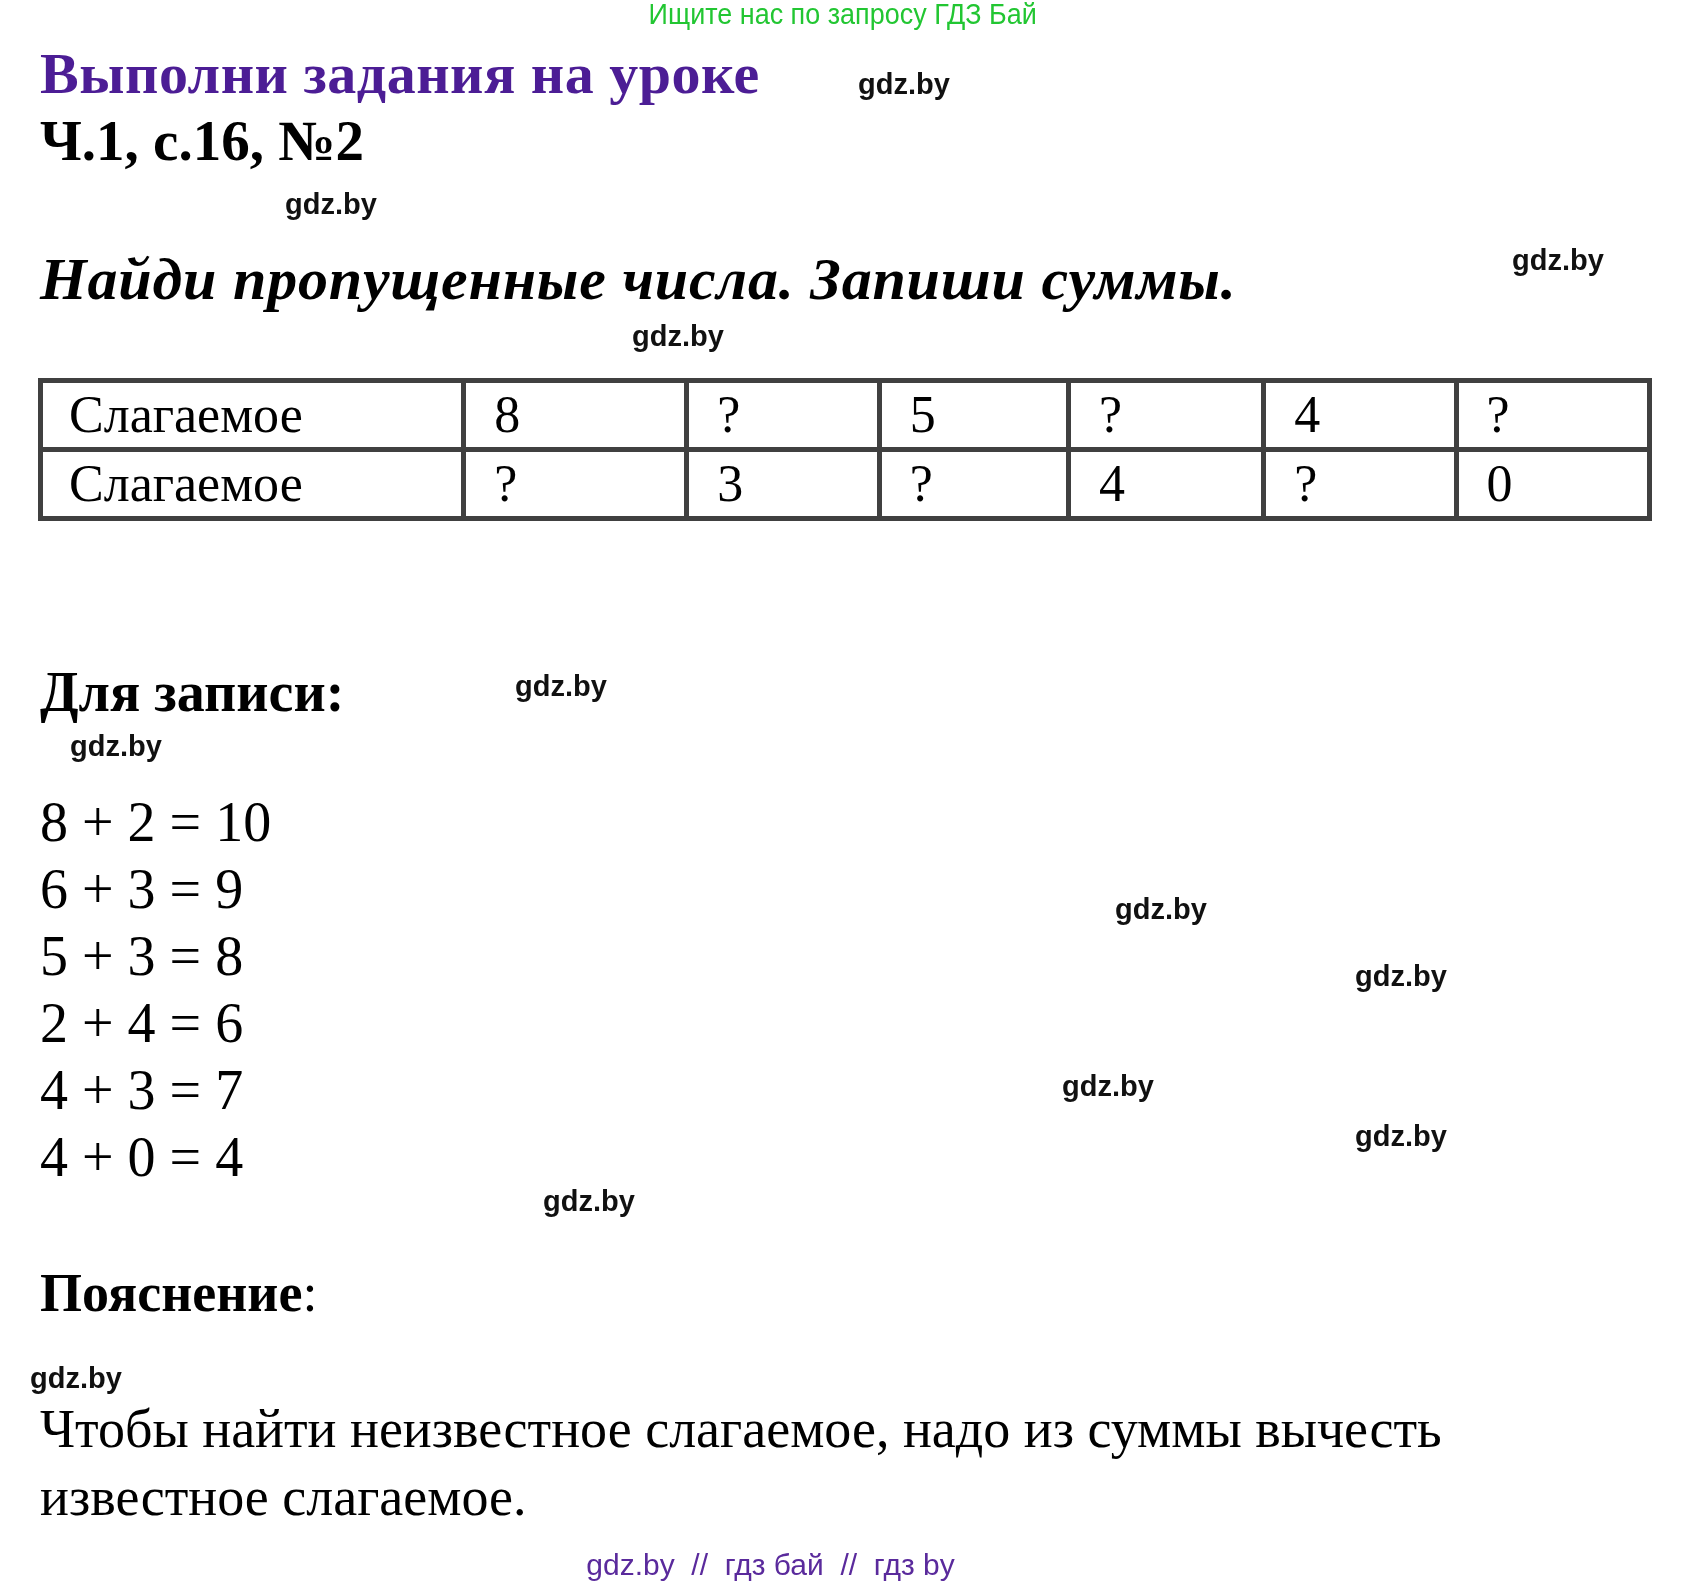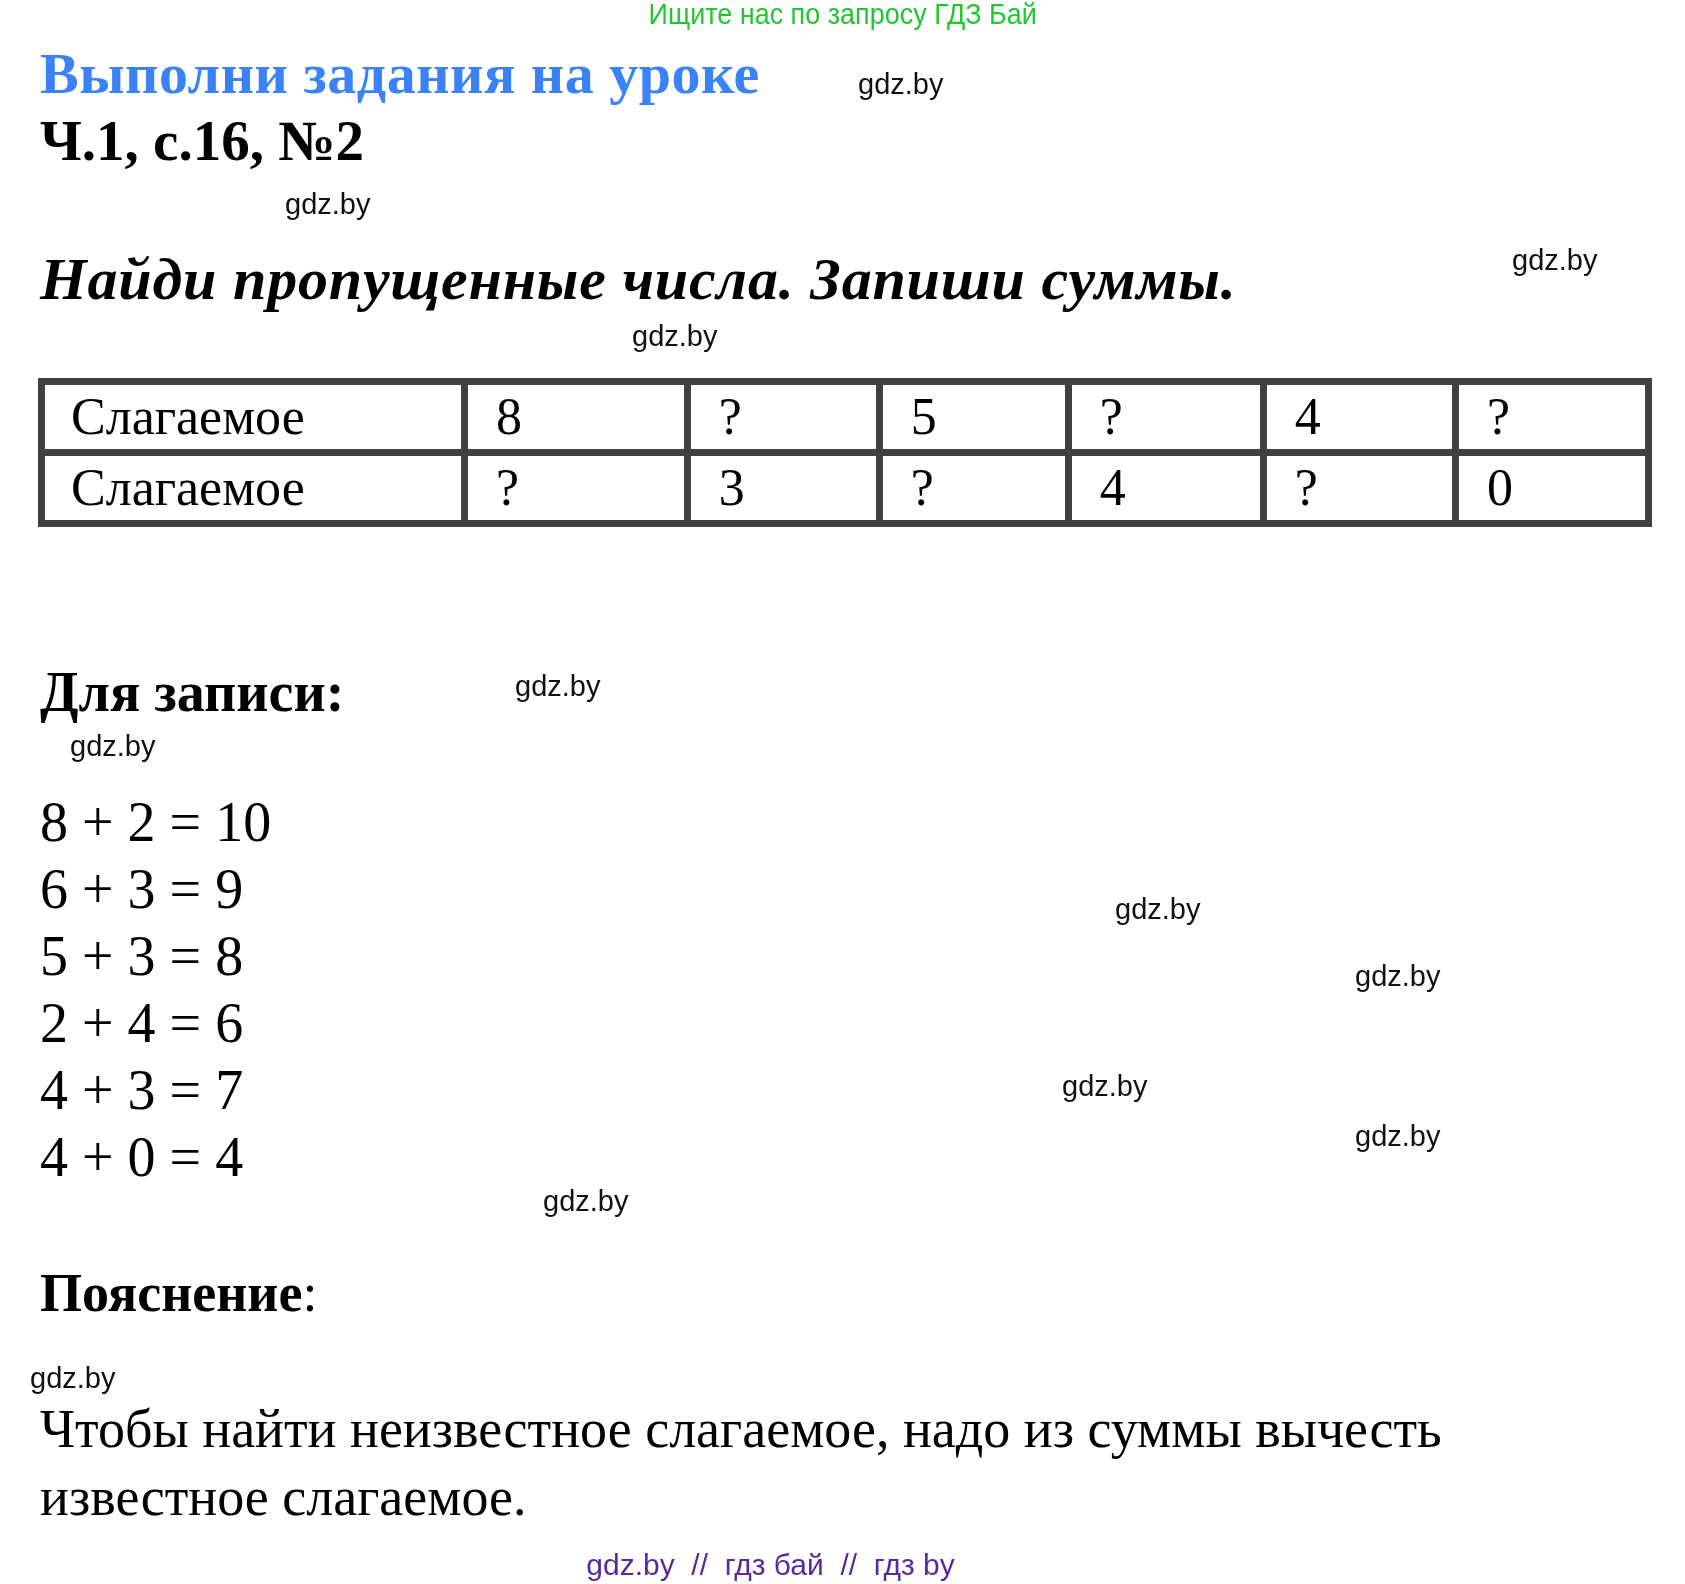--- a/index.html
+++ b/index.html
@@ -1,24 +1,24 @@
 <!DOCTYPE html>
 <html><head>
 <meta charset="utf-8">
 <style>
   html, body { margin: 0; padding: 0; background: #ffffff; }
   body { width: 1685px; height: 1584px; position: relative; overflow: hidden; font-family: "Liberation Serif", serif; color: #000; }
   .abs { position: absolute; white-space: nowrap; }
   .banner { left: 0; width: 1685px; top: -2px; text-align: center; color: #22c632; font-family: "Liberation Sans", sans-serif; font-size: 29px; transform: scaleX(0.93); transform-origin: 845px 0; }
-  .title { left: 40px; top: 40px; color: #3b82f6; font-family: "Liberation Serif", serif; font-weight: bold; font-size: 58px; letter-spacing: 0.5px; }
+  .title { left: 40px; top: 40px; color: #4c1d95; font-family: "Liberation Serif", serif; font-weight: bold; font-size: 58px; letter-spacing: 0.5px; }
   .ref { left: 40px; top: 108px; font-weight: bold; font-size: 57px; }
   .task { left: 40px; top: 245px; font-weight: bold; font-style: italic; font-size: 60px; letter-spacing: 0.8px; }
-  .wm { font-family: "Liberation Sans", sans-serif; font-size: 29px; color: #111; }
+  .wm { font-family: "Liberation Sans", sans-serif; font-size: 29px; color: #111; font-weight: bold; }
   table.grid { position: absolute; left: 38px; top: 378px; width: 1614px; border-collapse: collapse; border: 4px solid #000; }
-  table.grid td { border: 7px solid #404040; font-size: 52px; height: 64px; padding: 0 0 0 28px; vertical-align: middle; line-height: 1; }
+  table.grid td { border: 5px solid #404040; font-size: 52px; height: 64px; padding: 0 0 0 28px; vertical-align: middle; line-height: 1; }
   table.grid td.lbl { font-size: 52px; padding-left: 26px; }
   .h-for { left: 40px; top: 660px; font-weight: bold; font-size: 56px; text-decoration-thickness: 4px; text-underline-offset: 6px; }
   .eq { left: 40px; font-size: 56px; }
   .h-expl { left: 40px; top: 1262px; font-weight: bold; font-size: 54px; }
   .h-expl .colon { font-weight: normal; }
   .expl { left: 40px; font-size: 54px; text-align: center; }
   .footer { left: 0; width: 1541px; top: 1548px; text-align: center; color: #5a2a9c; font-family: "Liberation Sans", sans-serif; font-size: 30px; }
 </style>
 </head>
 <body>

